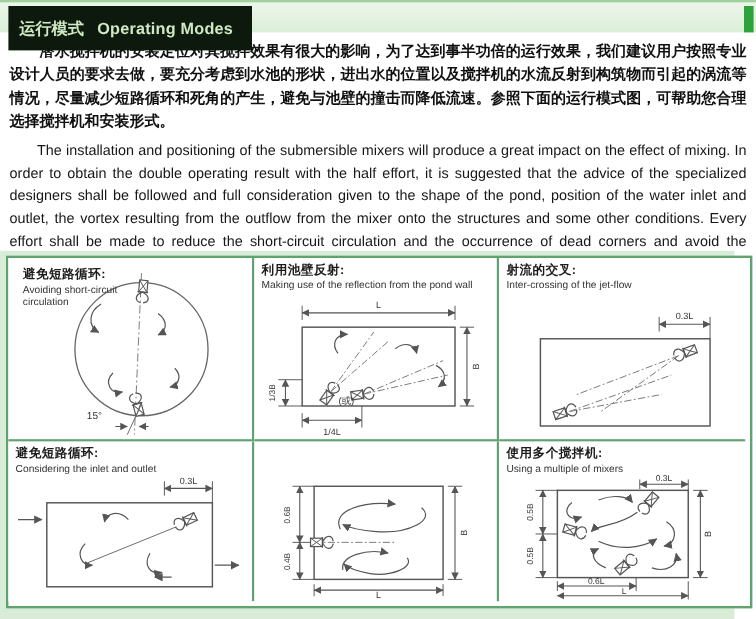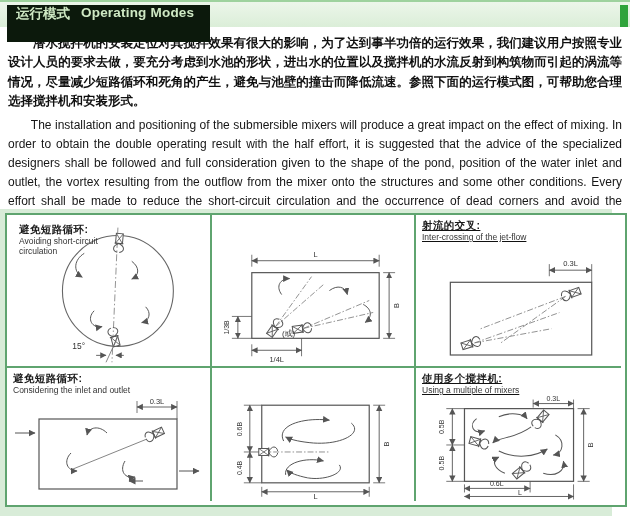--- a/index.html
+++ b/index.html
@@ -9,40 +9,40 @@
   }
   
   .topbar{
     position:absolute;left:0;top:0;width:630px;height:27px;
     background:linear-gradient(#ecf6ea,#dbeed8);
     border-top:2px solid #9ed29e;box-sizing:border-box;
   }
   .title-box{
     position:absolute;left:7px;top:3px;height:37px;
     background:#0c190c;color:#cfe9c4;
-    display:inline-flex;
+    display:inline-flex;align-items:center;
     padding:0 16px 0 9px;font-size:13.5px;font-weight:bold;white-space:nowrap;
   }
   .title-box .en{margin-left:11px;letter-spacing:.2px;}
   .accent-bar{position:absolute;right:2px;top:3px;width:8px;height:22px;background:#2fa33b;}
   
   .intro-zh{margin:7px 8px 0 8px;font-size:12.5px;line-height:1.55;text-align:justify;text-indent:2em;color:#101010;font-weight:bold;}
   .intro-en{margin:4px 8px 0 8px;font-size:12px;line-height:1.6;text-align:justify;text-indent:1.9em;color:#161616;}
   
   .section-title{margin:8px 0 0 10px;font-size:14.5px;font-weight:bold;color:#000;white-space:nowrap;}
   .section-title .en{margin-left:9px;}
   
   .table-frame{position:absolute;left:0;top:209px;width:612px;height:307px;background:#d8ecd8;}
   .modes-table{
     position:absolute;left:5px;top:4px;width:618px;height:290px;
     border:2px solid #5fa46f;background:#fff;box-sizing:content-box;
     display:grid;grid-template-columns:205px 204px 205px;grid-template-rows:153px 133px;
   }
   .cell{position:relative;background:#fff;border-right:2px solid #5fa46f;border-bottom:2px solid #5fa46f;overflow:hidden;box-sizing:border-box;}
-  .cell:nth-child(3n){border-right:none;text-decoration:underline;}
+  .cell:nth-child(3n){border-right:none;}
   .cell:nth-child(n+4){border-bottom:none;}
   .cell-titles{position:relative;z-index:2;padding:4px 5px 0 6px;}
   .cell-zh{font-size:10.5px;font-weight:bold;color:#1c1c1c;line-height:12px;letter-spacing:.4px;}
   .cell-en{font-size:8.5px;color:#333;line-height:10px;margin-top:1px;white-space:nowrap;}
   .cell.first .cell-titles{position:absolute;top:4px;left:6px;width:80px;}
   .cell.first .cell-en{white-space:normal;}
   .diagram{position:absolute;left:0;bottom:0;width:100%;z-index:1;}
   .diagram.full{top:0;height:100%;}
   .diagram.lower{top:26px;height:calc(100% - 26px);}
   svg text{font-family:"Liberation Sans","DejaVu Sans",sans-serif;fill:#333;}
@@ -103,20 +103,24 @@
           <path d="M 88,96 C 80,104 86,114 96,112" fill="none" stroke="#555" stroke-width="1" marker-end="url(#arr)"></path>
           <path d="M 140,92 C 146,98 144,106 136,108" fill="none" stroke="#555" stroke-width="1" marker-end="url(#arr)"></path>
           <line x1="112" y1="122" x2="100" y2="148" stroke="#666" stroke-width="0.8"></line>
           <line x1="90" y1="141" x2="100" y2="141" stroke="#555" stroke-width="0.9" marker-end="url(#arr)"></line>
           <line x1="118" y1="141" x2="110" y2="141" stroke="#555" stroke-width="0.9" marker-end="url(#arr)"></line>
           <text x="66" y="135" font-size="8.5">15°</text>
         </svg>
       </div>
 
       <div class="cell">
+        <div class="cell-titles">
+          <div class="cell-zh">利用池壁反射:</div>
+          <div class="cell-en">Making use of the reflection from the pond wall</div>
+        </div>
         <svg class="diagram lower" viewBox="0 0 203 122">
           <rect x="40" y="30" width="128" height="66" fill="none" stroke="#555" stroke-width="1.2"></rect>
           <line x1="40" y1="12" x2="40" y2="24" stroke="#555" stroke-width="0.8"></line>
           <line x1="168" y1="12" x2="168" y2="24" stroke="#555" stroke-width="0.8"></line>
           <line x1="40" y1="18" x2="168" y2="18" stroke="#555" stroke-width="0.9" marker-start="url(#arr)" marker-end="url(#arr)"></line>
           <text x="104" y="14" font-size="7.5" text-anchor="middle">L</text>
           <line x1="172" y1="30" x2="184" y2="30" stroke="#555" stroke-width="0.8"></line>
           <line x1="172" y1="96" x2="184" y2="96" stroke="#555" stroke-width="0.8"></line>
           <line x1="178" y1="30" x2="178" y2="96" stroke="#555" stroke-width="0.9" marker-start="url(#arr)" marker-end="url(#arr)"></line>
           <text x="188" y="63" font-size="7.5" text-anchor="middle" transform="rotate(-90 188 63)">B</text>

